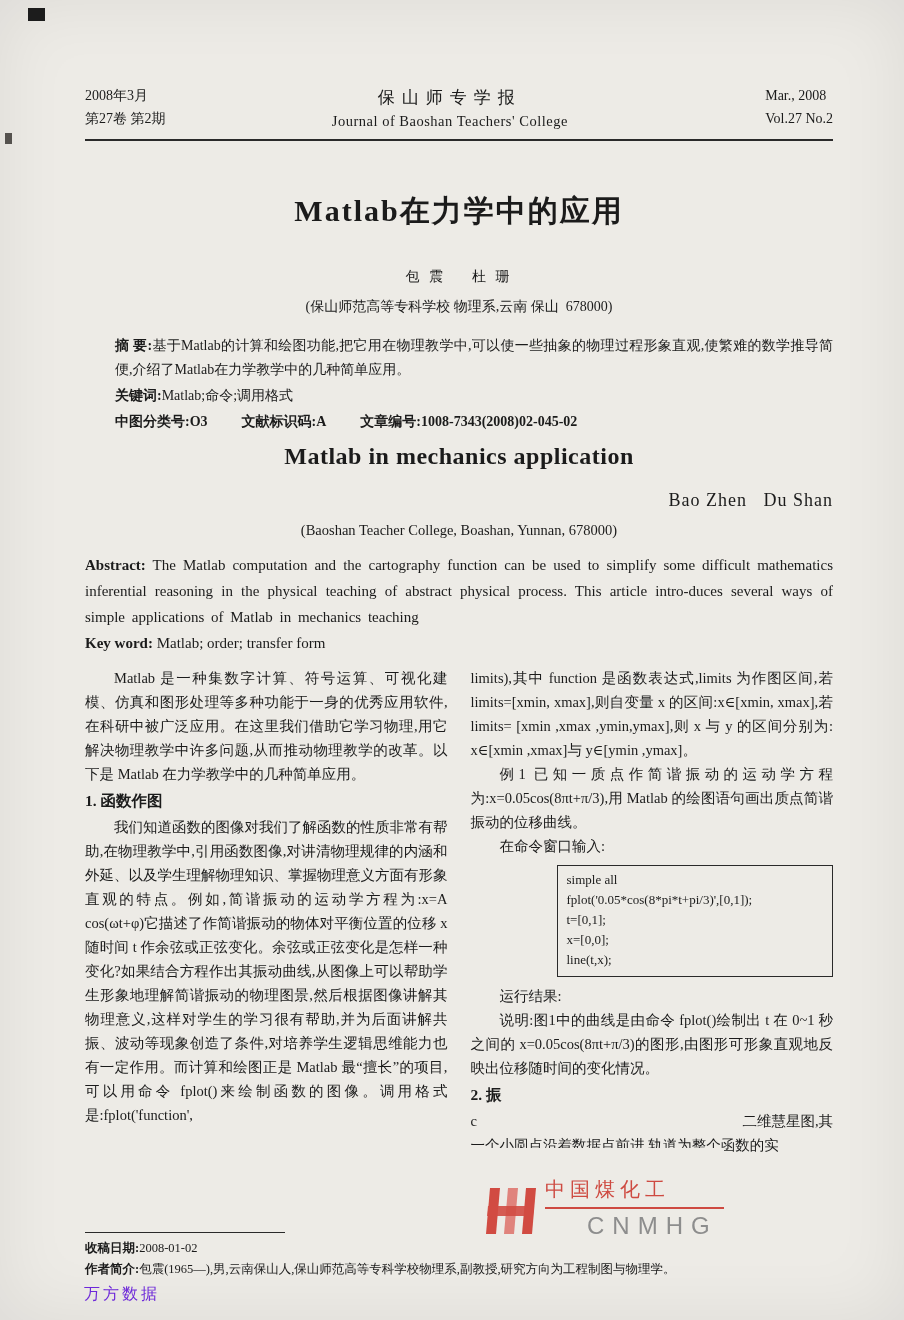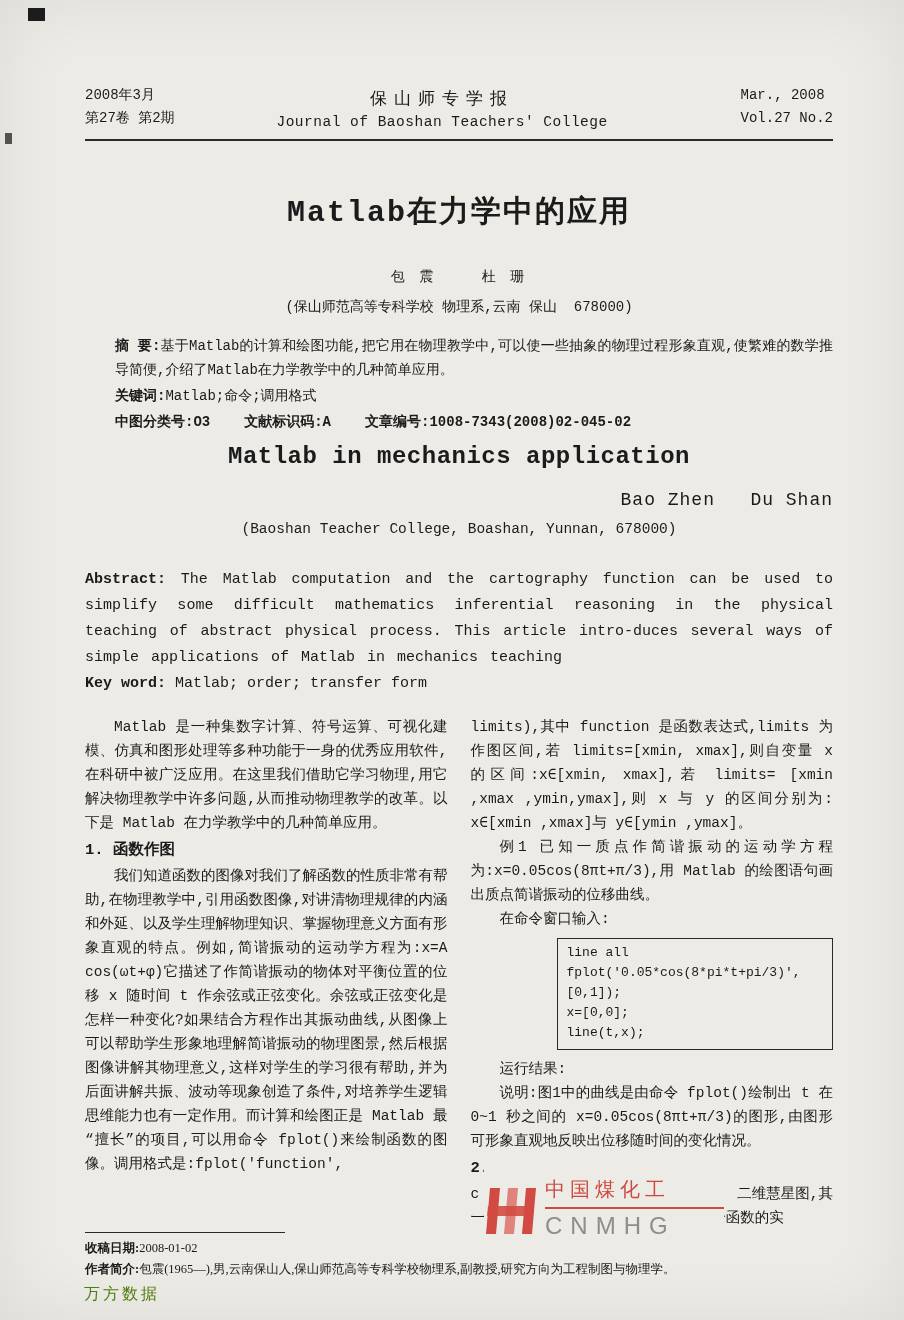--- a/index.html
+++ b/index.html
@@ -7,21 +7,21 @@
   .page {
     width:904px; height:1320px;
     background:#edebe6;
     position:relative;
     margin:0 auto;
     overflow:hidden;
     font-family:"Liberation Serif","DejaVu Serif",serif;
     color:#1b1b1b;
     box-shadow: inset 0 0 70px rgba(0,0,0,0.07);
   }
-  .inner { padding-left:85px; padding-right:71px;font-family:Liberation Mono, monospace; }
+  .inner { padding-left:85px; padding-right:71px; }
 
   .artifact1 { position:absolute; left:28px; top:8px; width:17px; height:13px; background:#1c1c1c; }
   .artifact2 { position:absolute; left:5px; top:133px; width:7px; height:11px; background:#55524e; }
 
   
   .journal-header { display:flex; justify-content:space-between; align-items:flex-end; padding-top:84px; }
   .jh-side { font-size:14px; line-height:23px; }
   .jh-right { text-align:left;margin-left:31px; }
   .jh-center { text-align:center; }
   .jh-cn { font-size:17px; letter-spacing:7px; }
@@ -34,25 +34,25 @@
   .affil-cn { text-align:center; font-size:14px; margin-top:12px; white-space:pre; }
   .abstract-cn { margin:18px 0 0 30px; font-size:14px; line-height:24px; text-align:justify; }
   .label-b { font-weight:bold; }
   .keywords-cn { margin:2px 0 0 30px; font-size:14px; line-height:24px; }
   .class-line { margin:5px 0 0 30px; font-size:14px; font-weight:bold; display:flex; gap:34px; }
 
   
   .title-en { text-align:center; font-size:24px; font-weight:bold; margin-top:12px; letter-spacing:0.5px; }
   .authors-en { text-align:right; font-size:18px; margin-top:20px; white-space:pre; letter-spacing:1px; }
   .affil-en { text-align:center; font-size:14.5px; margin-top:11px; }
-  .abstract-en { margin-top:30px; font-size:15px; line-height:26px; text-align:justify; word-spacing:3px; }
+  .abstract-en { margin-top:13px; font-size:15px; line-height:26px; text-align:justify; word-spacing:3px; }
   .keywords-en { font-size:15px; line-height:26px; }
 
   
-  .columns { display:flex; gap:23px; margin-top:18px; font-size:14.5px; line-height:24px; }
+  .columns { display:flex; gap:23px; margin-top:10px; font-size:14.5px; line-height:24px; }
   .col { flex:1; text-align:justify; }
   .col p { margin:0; }
   .col p.indent { text-indent:2em; }
   .col-h { font-weight:bold; font-size:15.5px; margin:3px 0 2px 0; text-align:left; }
   .code-box {
     border:1.5px solid #2a2a2a;
     margin:7px 0 7px 86px;
     padding:4px 9px 6px 9px;
     font-size:13px; line-height:20px;
     text-align:left;
@@ -67,27 +67,27 @@
   }
   .wm-text { flex:1; }
   .wm-cn {
     color:#ce4a41; font-size:20px; letter-spacing:5px;
     font-family:"Liberation Sans","DejaVu Sans",sans-serif;
     border-bottom:2px solid #ce4a41; padding-bottom:4px; display:block;
   }
   .wm-en {
     color:#8d8d8d; font-size:24px; letter-spacing:8px;
     font-family:"Liberation Sans","DejaVu Sans",sans-serif;
-    margin-top:3px; display:block;
+    margin-top:3px; display:block;margin-left:42px;
   }
 
   
   .footer { position:absolute; left:85px; top:1232px; width:748px; font-size:12.5px; line-height:21px; z-index:6; }
   .footer-rule { width:200px; border:none; border-top:1.5px solid #2a2a2a; margin-bottom:5px; }
-  .wanfang { position:absolute; left:84px; top:1284px; color:#4d7c0f; font-size:16px; letter-spacing:3px; z-index:6; }
+  .wanfang { position:absolute; left:84px; top:1284px; color:#6d28d9; font-size:16px; letter-spacing:3px; z-index:6; }
 </style>
 </head>
 <body>
 
 <div class="page">
 
   <div class="artifact1"></div>
   <div class="artifact2"></div>
 
   <div class="inner">
@@ -137,22 +137,23 @@
         <div class="col-h">1. 函数作图</div>
         <p class="indent">我们知道函数的图像对我们了解函数的性质非常有帮助,在物理教学中,引用函数图像,对讲清物理规律的内涵和外延、以及学生理解物理知识、掌握物理意义方面有形象直观的特点。例如,简谐振动的运动学方程为:x=A cos(ωt+φ)它描述了作简谐振动的物体对平衡位置的位移 x 随时间 t 作余弦或正弦变化。余弦或正弦变化是怎样一种变化?如果结合方程作出其振动曲线,从图像上可以帮助学生形象地理解简谐振动的物理图景,然后根据图像讲解其物理意义,这样对学生的学习很有帮助,并为后面讲解共振、波动等现象创造了条件,对培养学生逻辑思维能力也有一定作用。而计算和绘图正是 Matlab 最“擅长”的项目,可以用命令 fplot()来绘制函数的图像。调用格式是:fplot('function',</p>
       </div>
 
       <div class="col">
         <p>limits),其中 function 是函数表达式,limits 为作图区间,若 limits=[xmin, xmax],则自变量 x 的区间:x∈[xmin, xmax],若 limits= [xmin ,xmax ,ymin,ymax],则 x 与 y 的区间分别为: x∈[xmin ,xmax]与 y∈[ymin ,ymax]。</p>
         <p class="indent">例1 已知一质点作简谐振动的运动学方程为:x=0.05cos(8πt+π/3),用 Matlab 的绘图语句画出质点简谐振动的位移曲线。</p>
         <p class="indent">在命令窗口输入:</p>
 
         <div class="code-box">
-          <div>line all</div>
+          <div>simple all</div>
           <div>fplot('0.05*cos(8*pi*t+pi/3)',[0,1]);</div>
+          <div>t=[0,1];</div>
           <div>x=[0,0];</div>
           <div>line(t,x);</div>
         </div>
 
         <p class="indent">运行结果:</p>
         <p class="indent">说明:图1中的曲线是由命令 fplot()绘制出 t 在 0~1 秒之间的 x=0.05cos(8πt+π/3)的图形,由图形可形象直观地反映出位移随时间的变化情况。</p>
         <div class="col-h">2. 振</div>
         <div class="split-row">
           <span>c</span>
           <span>二维慧星图,其</span>

